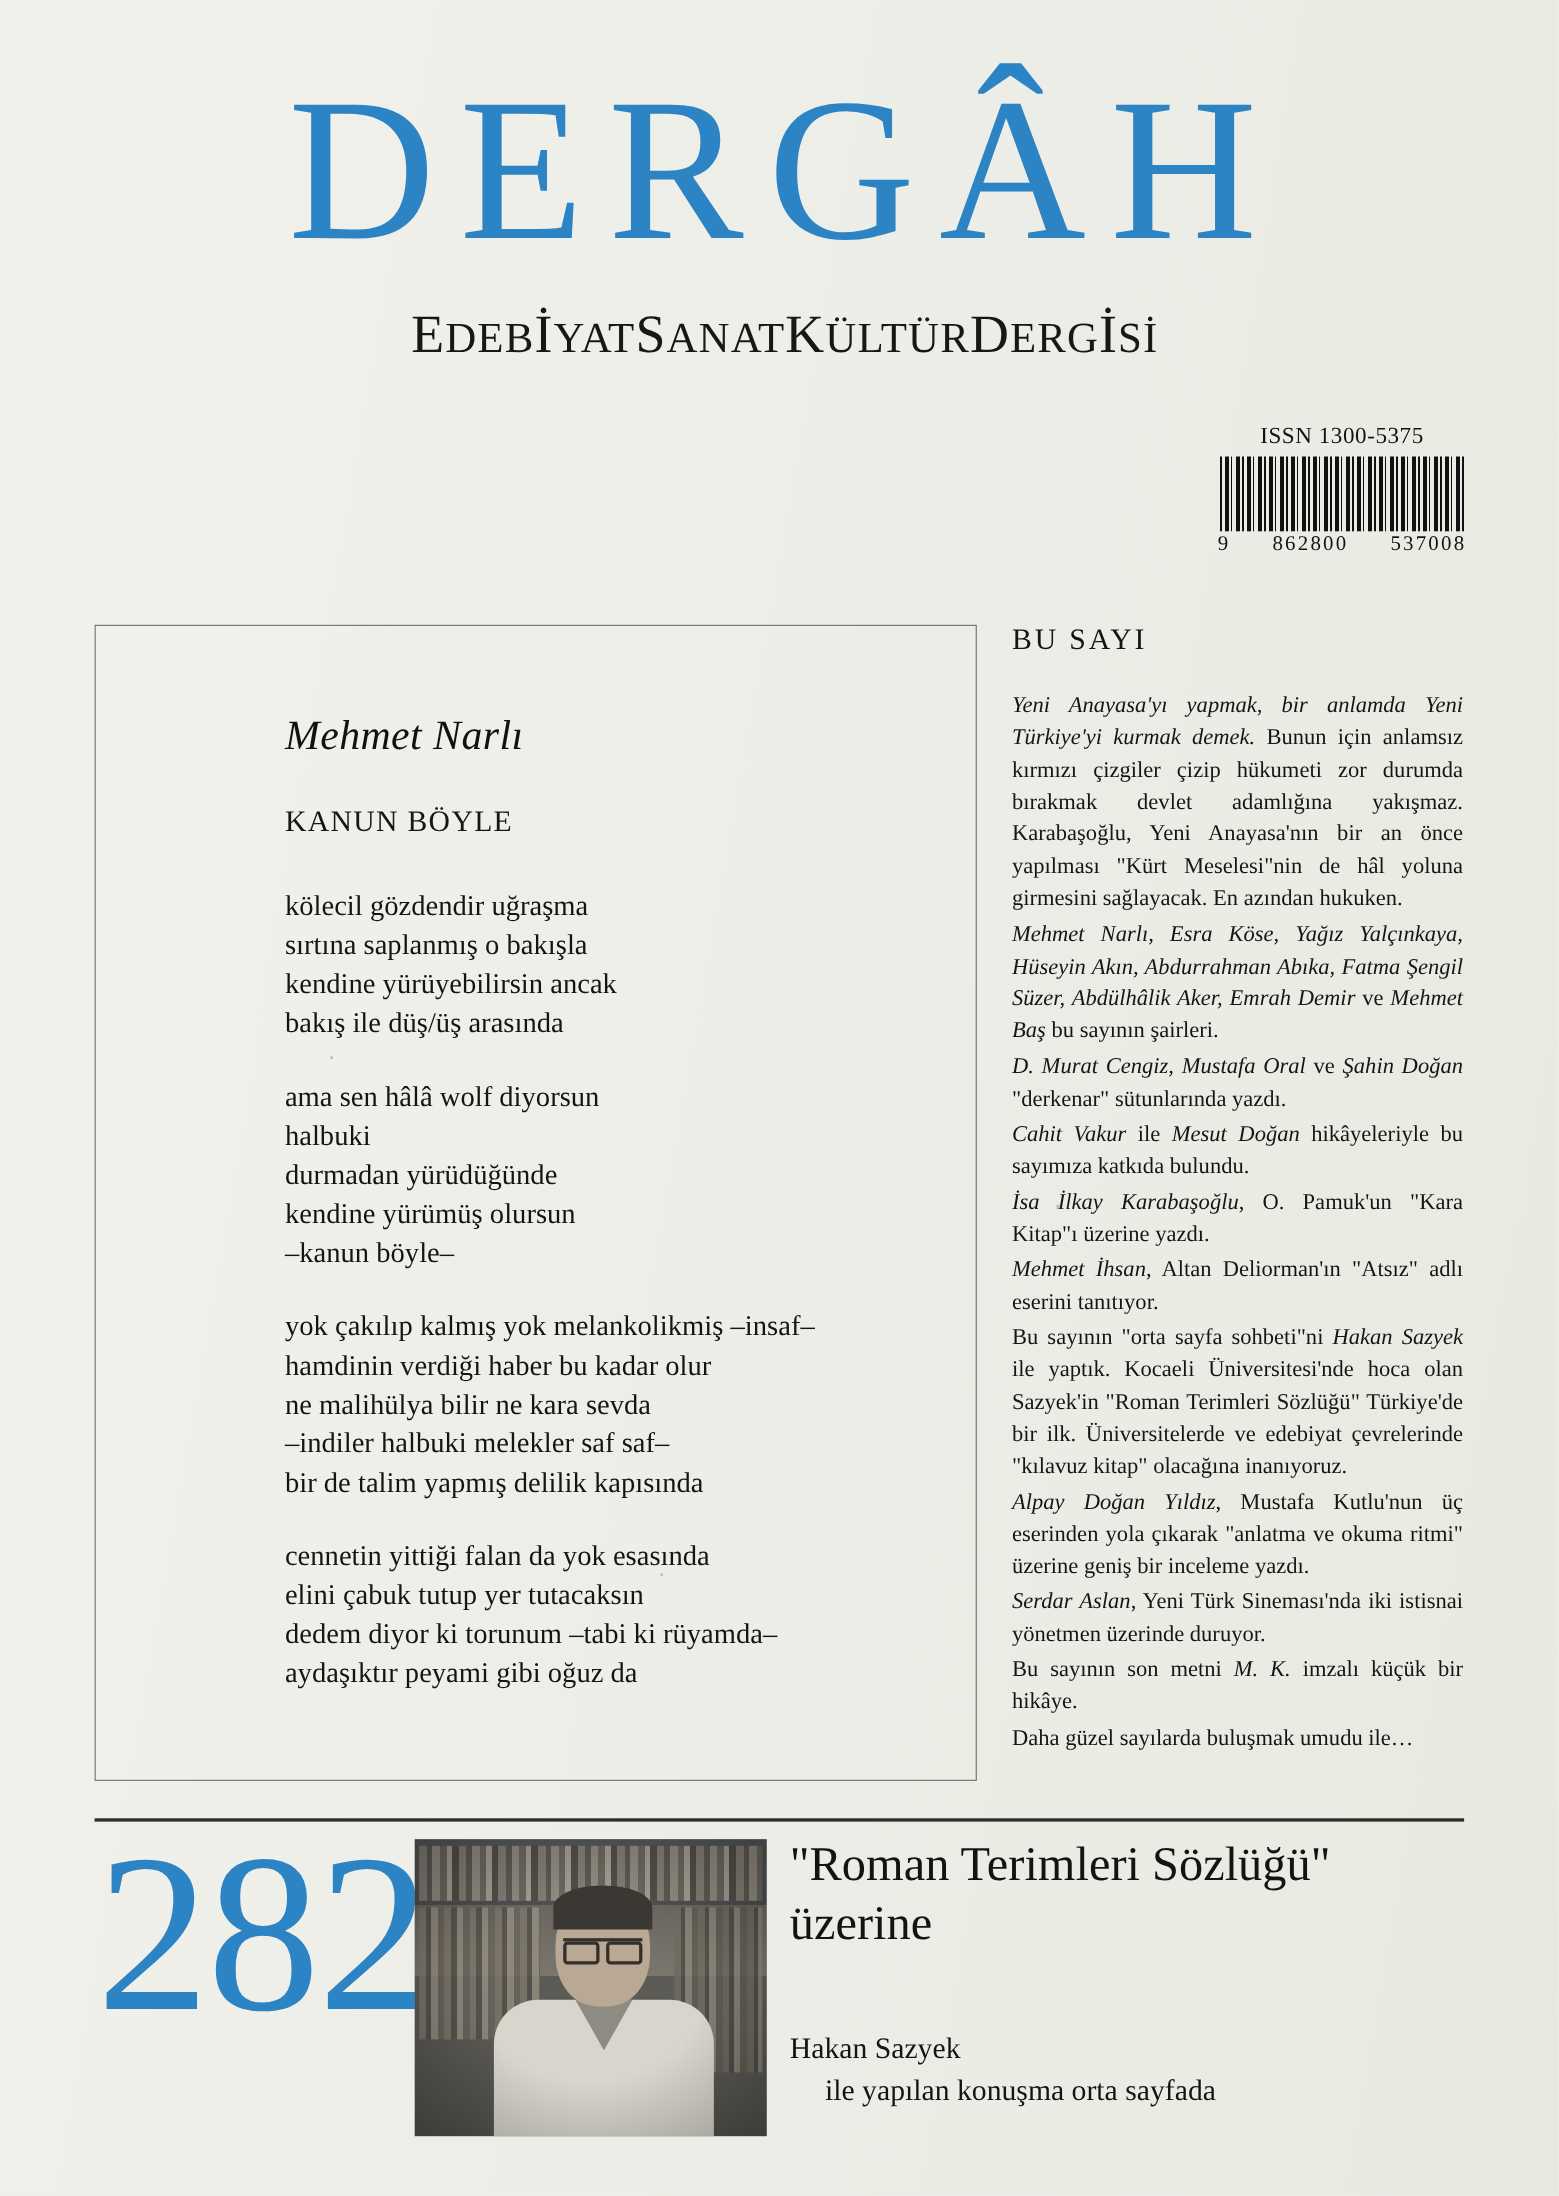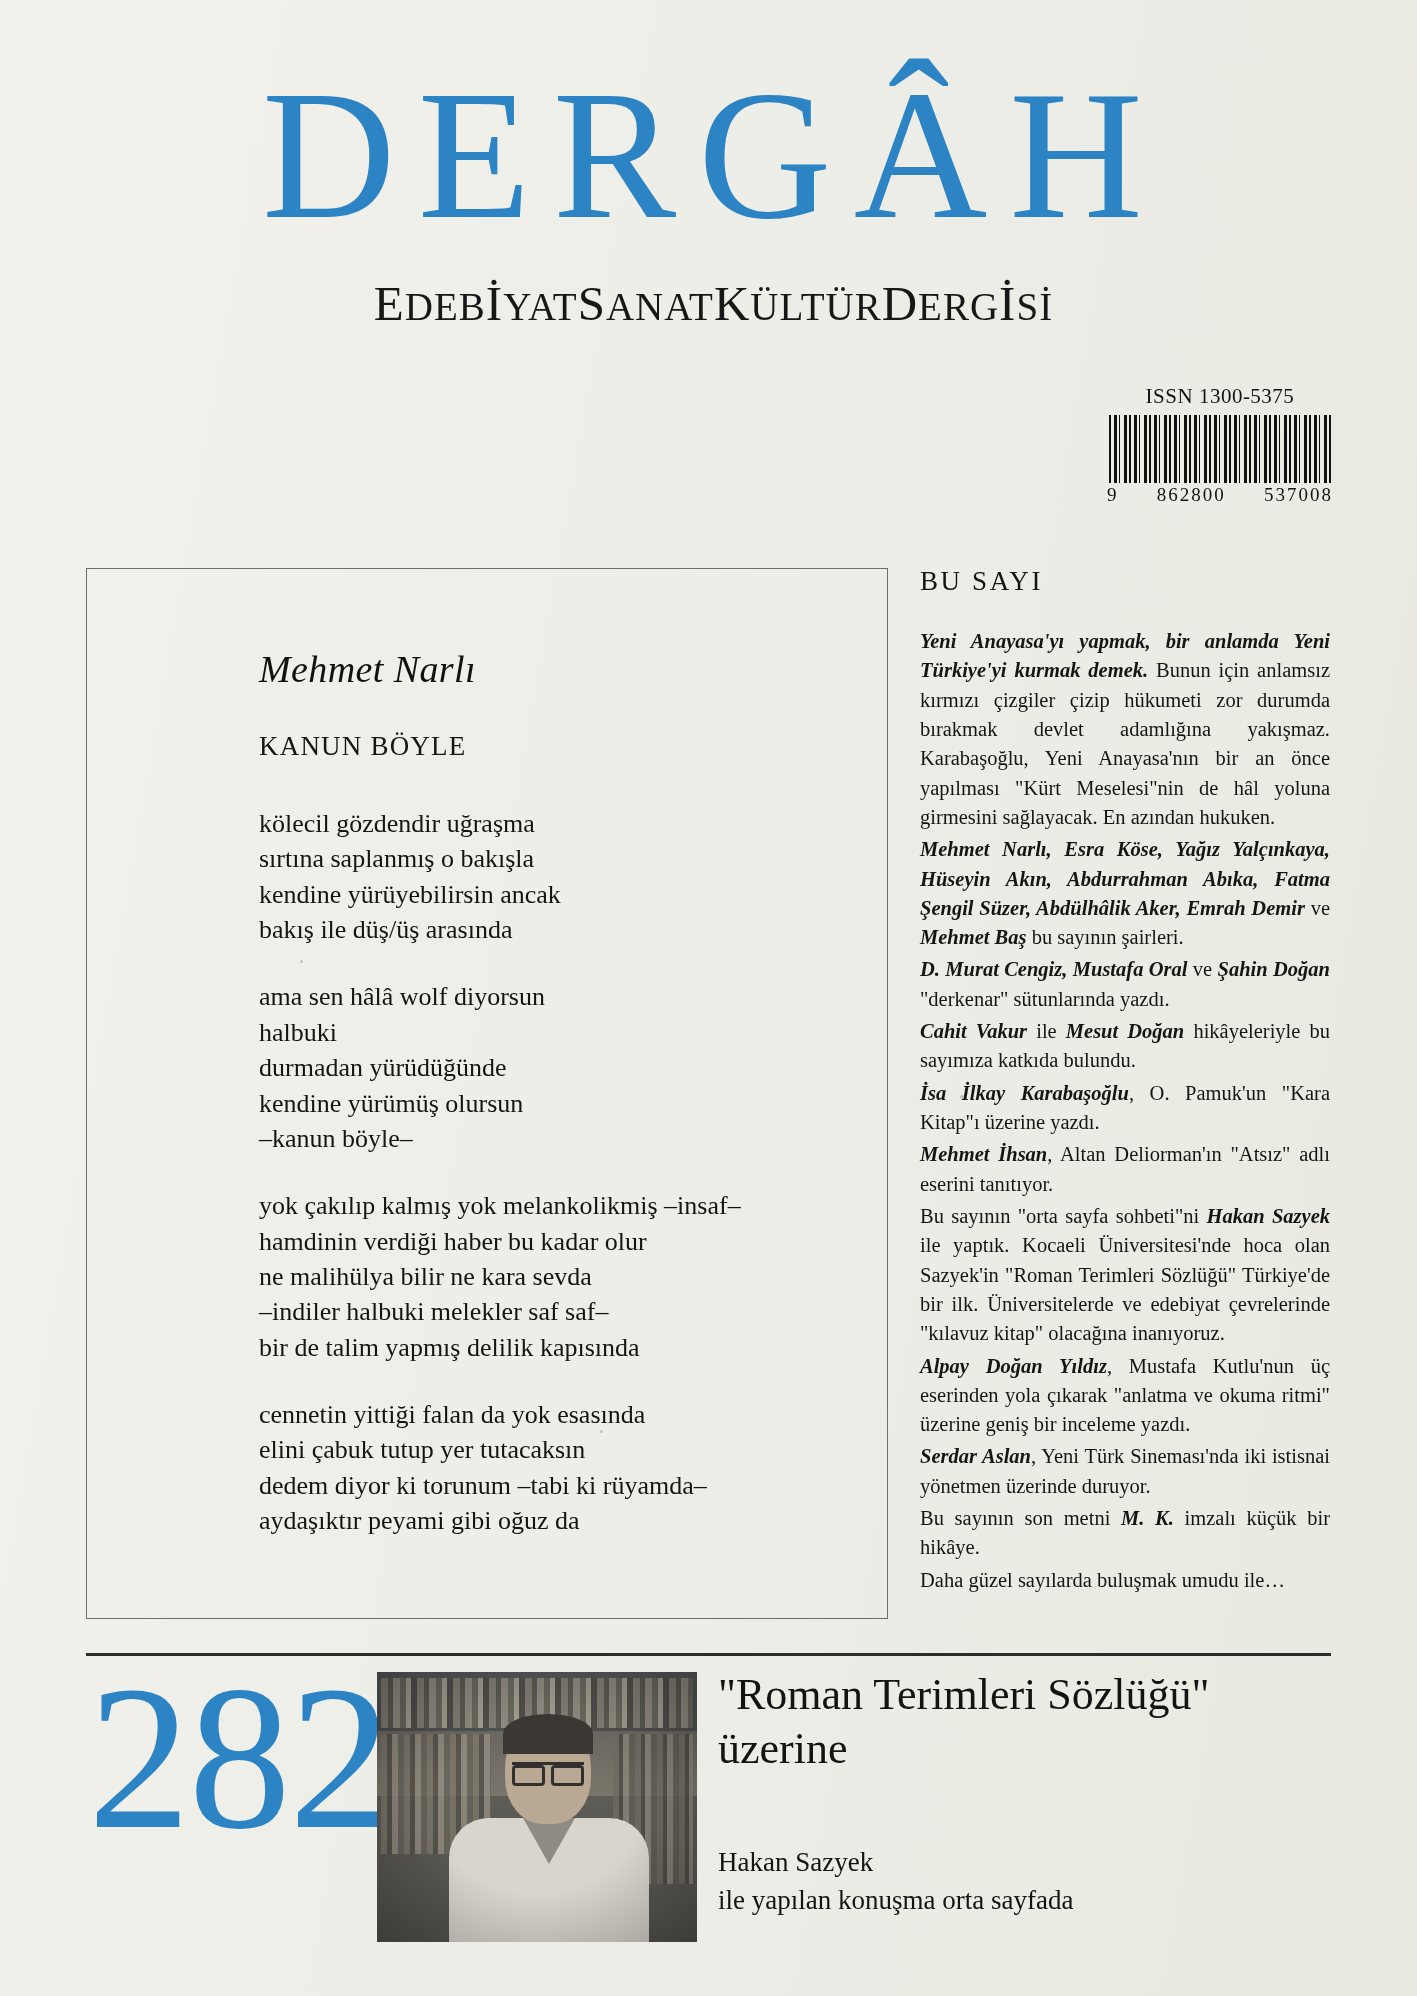--- a/index.html
+++ b/index.html
@@ -138,21 +138,21 @@
     font-size: 20.5px;
     line-height: 1.43;
     color: #151515;
     text-align: justify;
     font-style: italic;
   }
   .bu-sayi-body p {
     margin: 0 0 3px 0;
   }
   .bu-sayi-body b {
-    font-weight: bold;
+    font-weight: normal;
     font-style: italic;
   }
   .bu-sayi-body .rg {
     font-style: normal;
   }
   
   .bottom-rule {
     position: absolute;
     left: 86px;
     top: 1653px;
@@ -293,20 +293,21 @@
   }
   .feature-name {
     margin-top: 72px;
     font-size: 27px;
     color: #141414;
   }
   .feature-sub {
     margin-top: 7px;
     font-size: 27px;
     color: #141414;
+    margin-left: 32px;
   }
   .speck {
     position: absolute;
     background: #9a998f;
     border-radius: 50%;
     opacity: .5;
   }
 </style>
 </head>
 <body>

